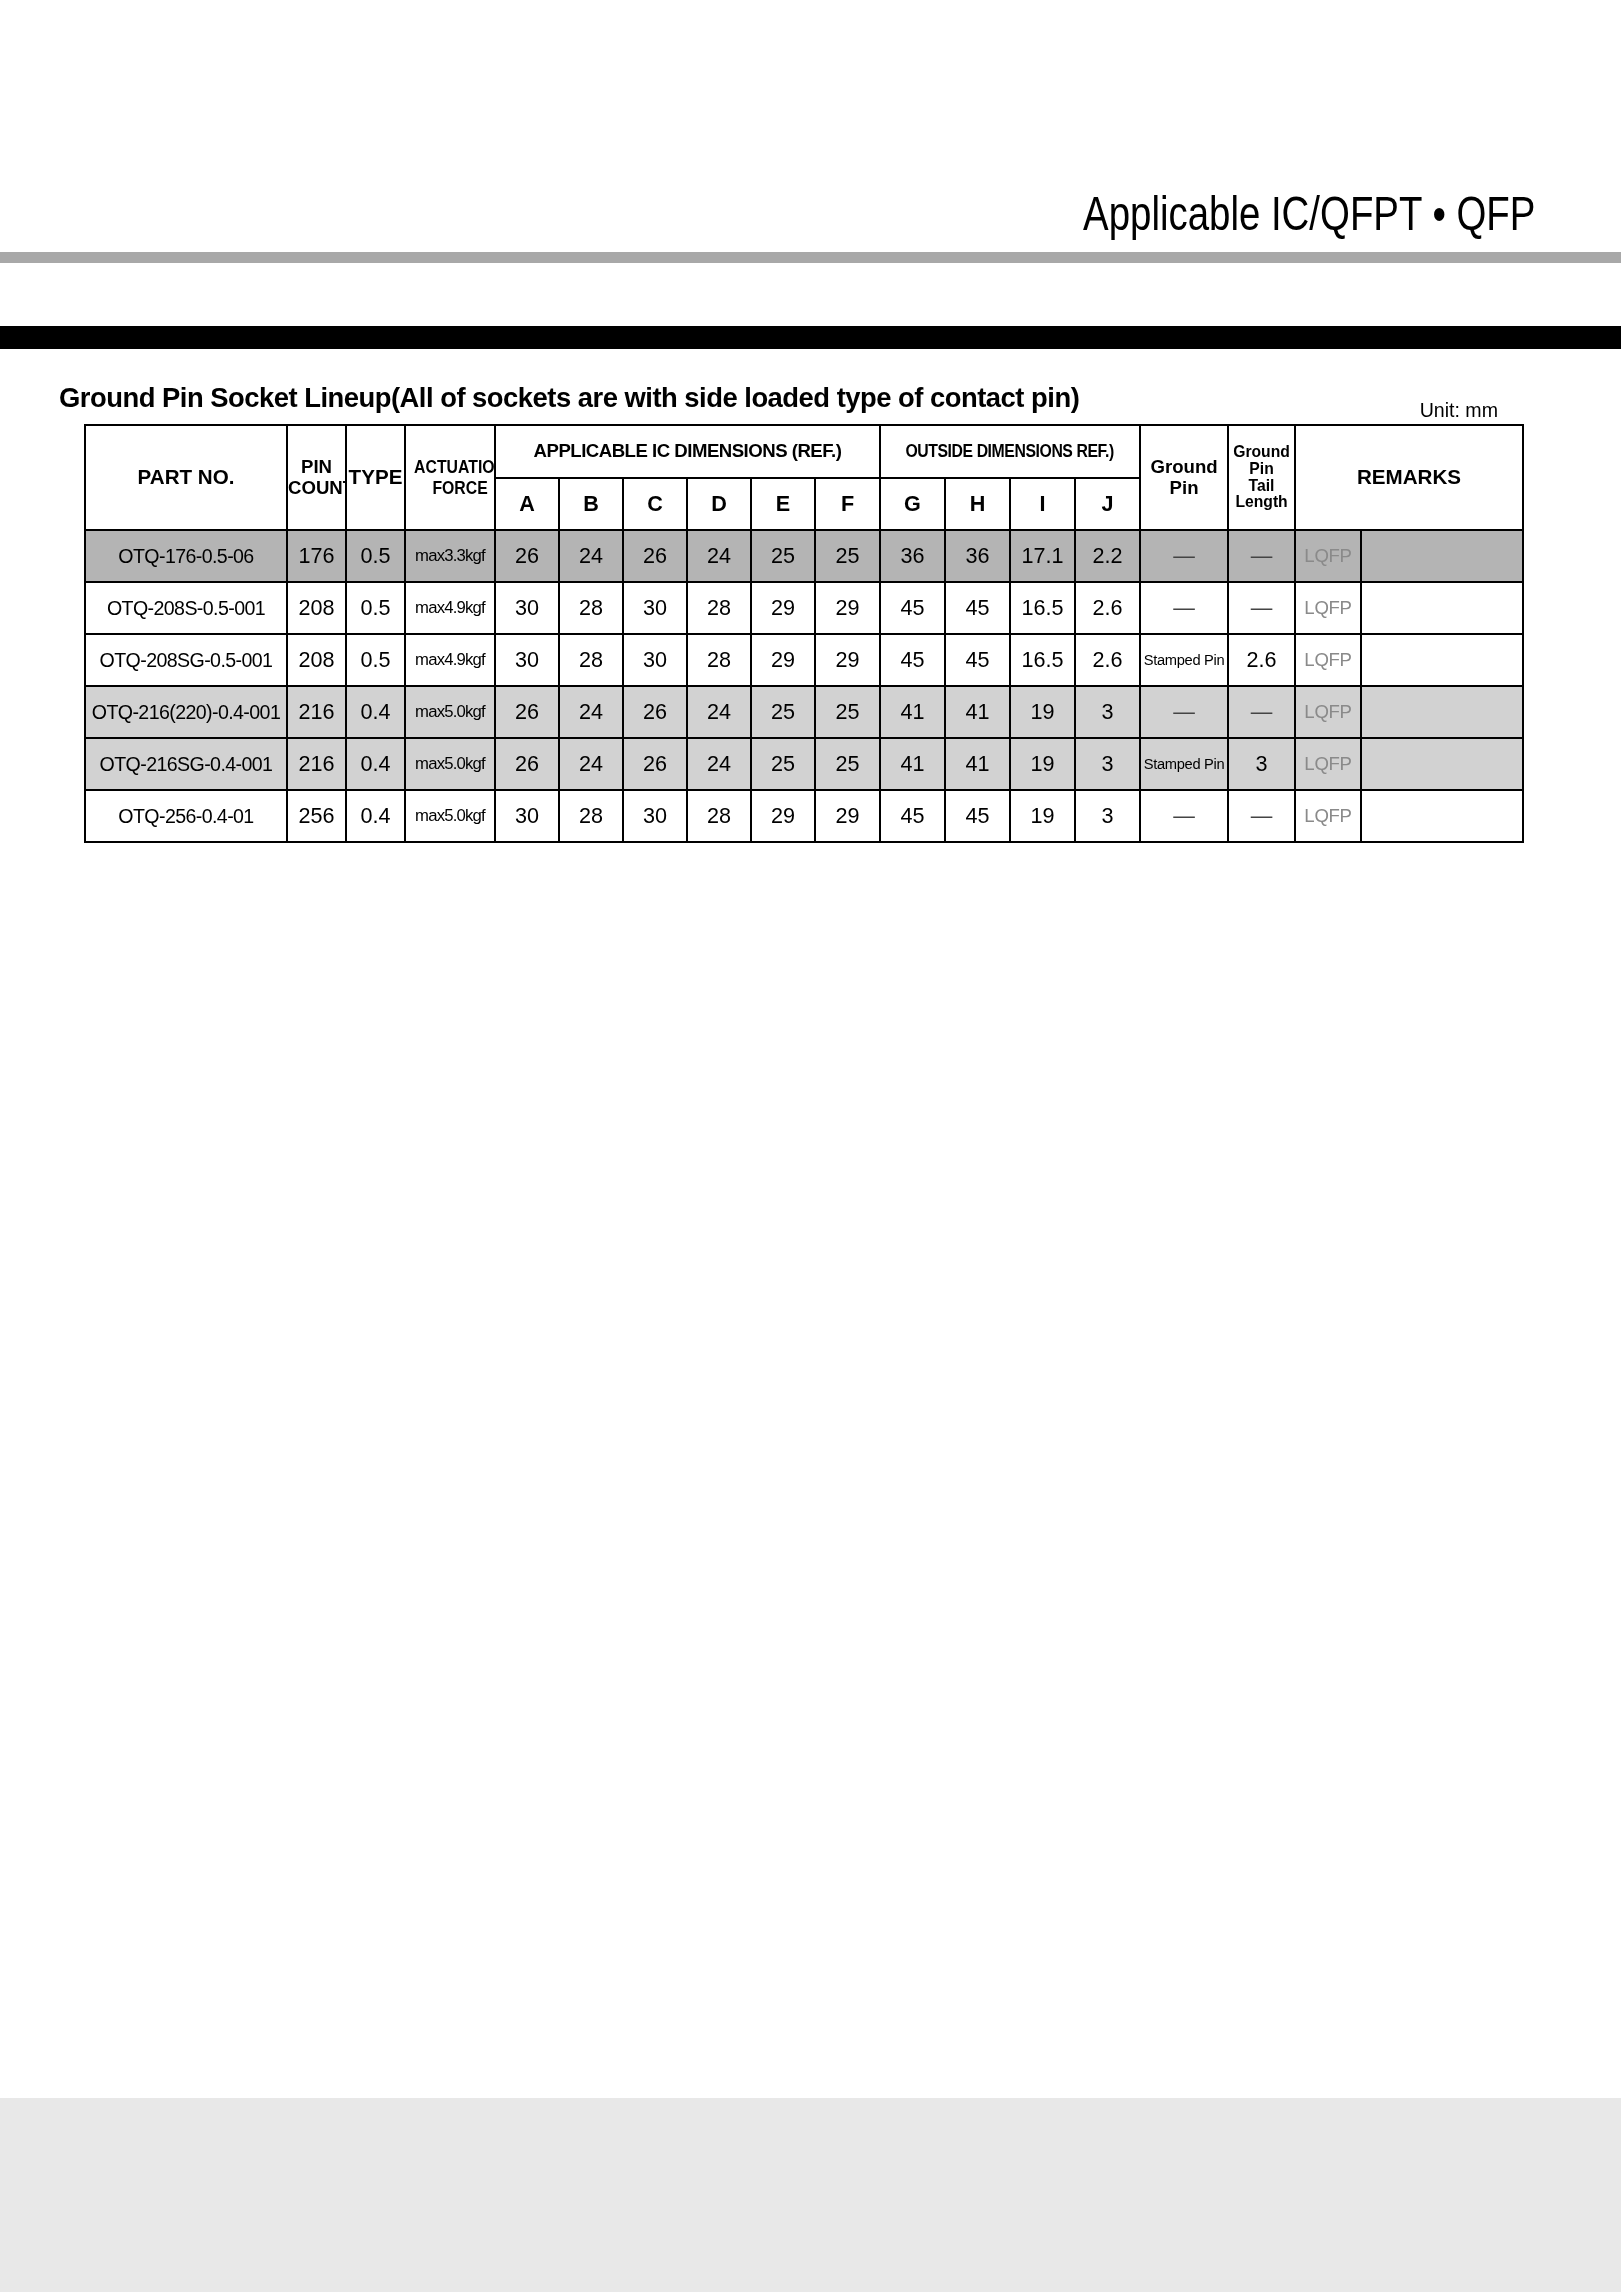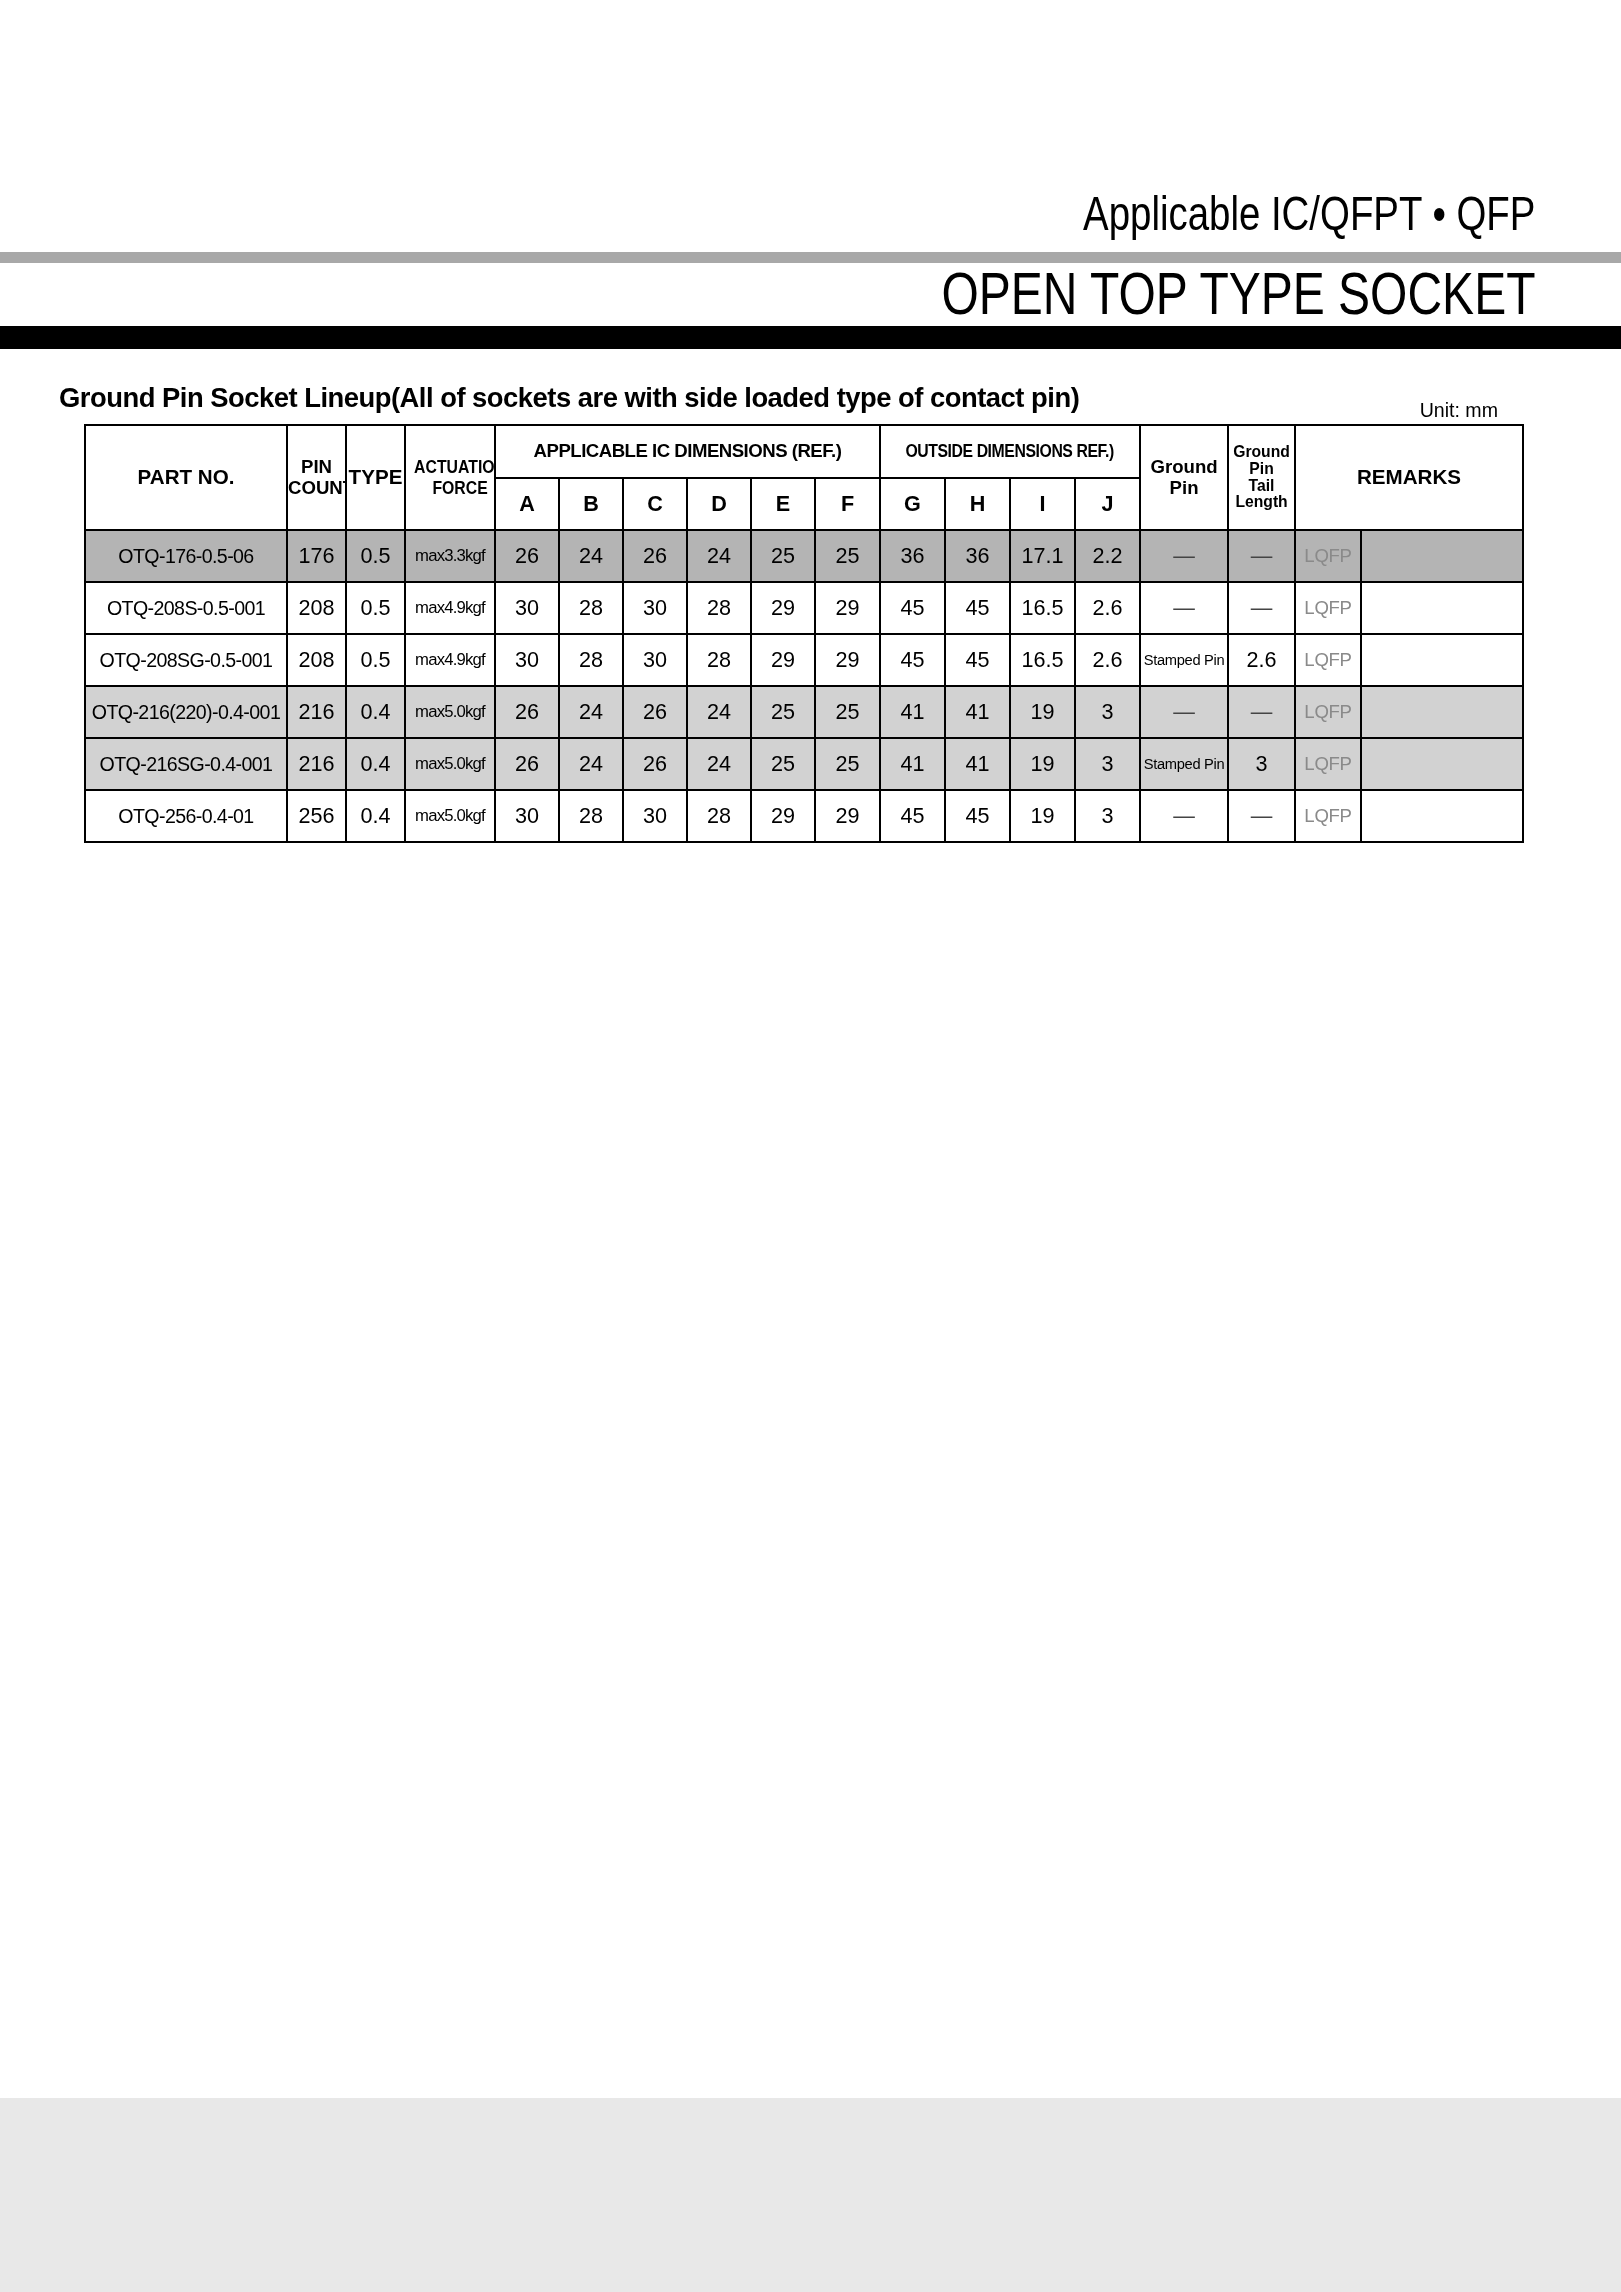--- a/index.html
+++ b/index.html
@@ -85,21 +85,20 @@
 </style>
 </head>
 <body>
 
 <div class="page">
 
   <div class="category-title"><span class="squeeze">Applicable IC/QFPT • QFP</span></div>
 
   <div class="gray-bar"></div>
 
-  <div class="main-title"><span class="squeeze">OPEN TOP TYPE SOCKET</span></div>
 
   <div class="black-bar"></div>
 
   <div class="section-heading">Ground Pin Socket Lineup(All of sockets are with side loaded type of contact pin)</div>
   <div class="unit-label">Unit: mm</div>
 
   <div class="spec-table-wrap">
     <table class="spec">
       <colgroup>
         <col style="width:202px">

